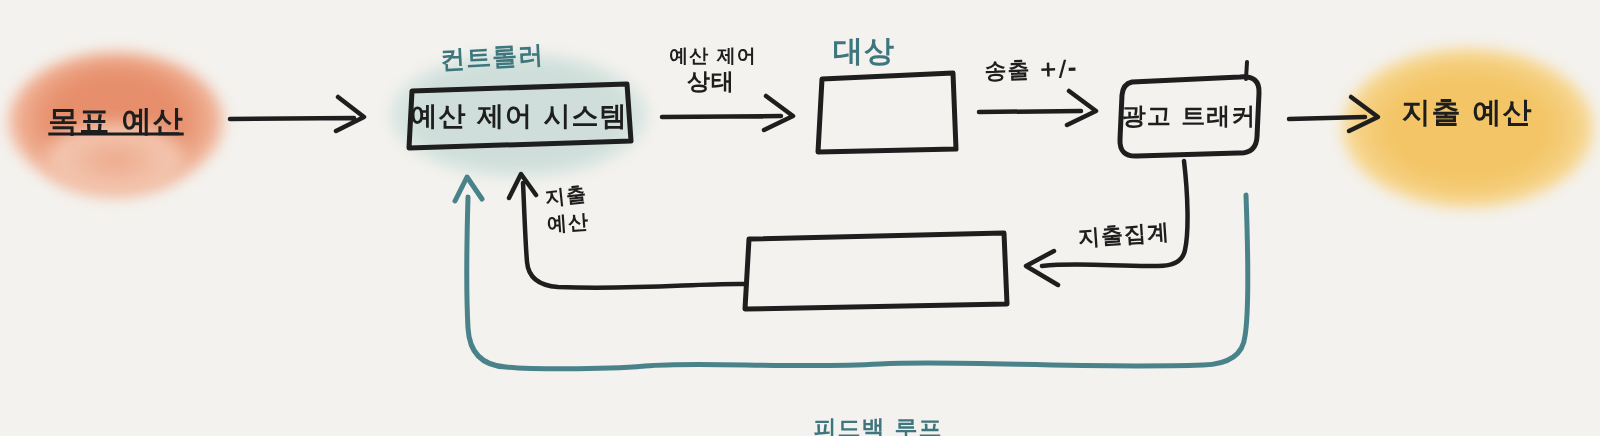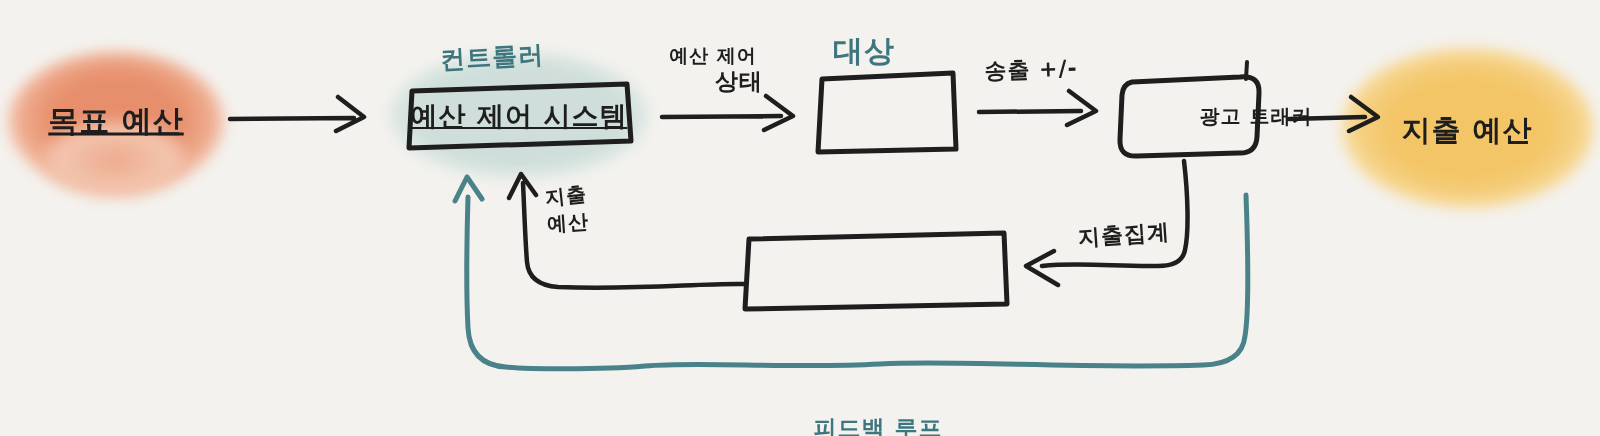--- a/index.html
+++ b/index.html
@@ -86,33 +86,33 @@
 
     <g stroke="var(--teal)" stroke-width="5">
       <path d="M1246,195 C1248,250 1249,312 1245,336 Q1242,364 1203,365 C1080,369 960,360 880,364 C790,369 700,361 645,366 C600,370 525,369 506,367 Q470,365 468,328 C466,292 467,232 468,197 M455,201 L467,177 L482,199"></path>
     </g>
   </svg>
 
   <div class="lbl" style="left:116px; top:121px; font-size:30px;text-decoration:underline;">목표 예산</div>
 
   <div class="lbl teal-lbl" style="left:492px; top:57px; font-size:25px; transform:translate(-50%,-50%) rotate(-3deg);">컨트롤러</div>
 
-  <div class="lbl" style="left:519px; top:116px; font-size:27px;text-decoration:underline;">예산 제어 시스템</div>
+  <div class="lbl" style="left:519px; top:116px; font-size:27px;">예산 제어 시스템</div>
 
   <div class="lbl" style="left:713px; top:56px; font-size:19px;">예산 제어</div>
-  <div class="lbl" style="left:711px; top:81px; font-size:23px;margin-left:28px;">상태</div>
+  <div class="lbl" style="left:711px; top:81px; font-size:23px;">상태</div>
 
   <div class="lbl teal-lbl" style="left:864px; top:51px; font-size:30px;">대상</div>
 
 
   <div class="lbl" style="left:1031px; top:70px; font-size:22px; transform:translate(-50%,-50%) rotate(-2deg);">송출 +/-</div>
 
-  <div class="lbl" style="left:1256px; top:116px; font-size:20px;">광고 트래커</div>
+  <div class="lbl" style="left:1189px; top:116px; font-size:24px;">광고 트래커</div>
 
-  <div class="lbl" style="left:1467px; top:131px; font-size:29px;text-align:center;">지출 예산</div>
+  <div class="lbl" style="left:1467px; top:113px; font-size:29px;text-align:center;">지출 예산</div>
 
   <div class="lbl" style="left:1124px; top:235px; font-size:22px; transform:translate(-50%,-50%) rotate(-4deg);">지출집계</div>
 
 
   <div class="lbl" style="left:566px; top:196px; font-size:20px; transform:translate(-50%,-50%) rotate(-6deg);">지출</div>
   <div class="lbl" style="left:568px; top:223px; font-size:20px; transform:translate(-50%,-50%) rotate(-4deg);">예산</div>
 
   <div class="lbl teal-lbl" style="left:878px; top:428px; font-size:23px;">피드백 루프</div>
 
 </div>

